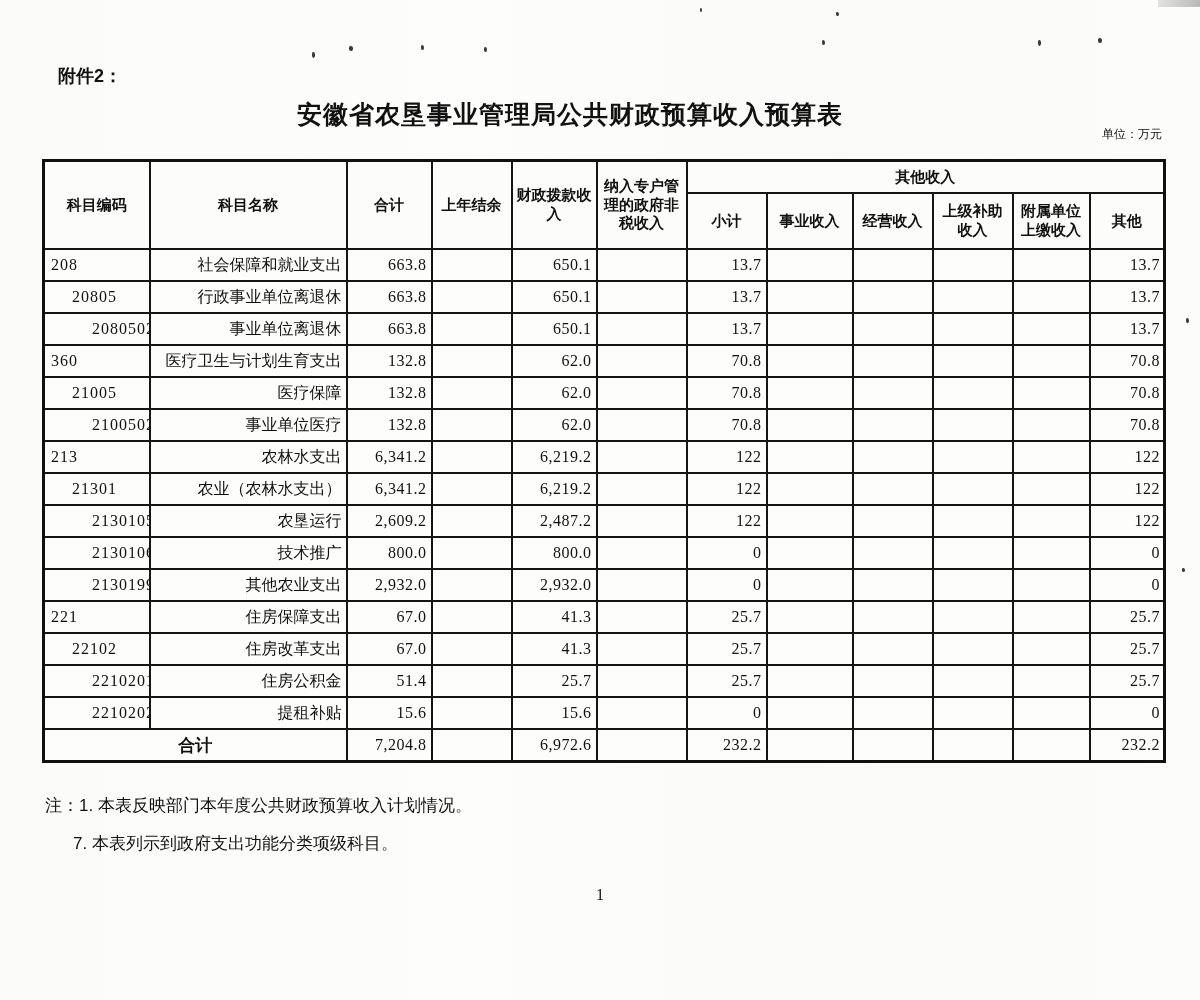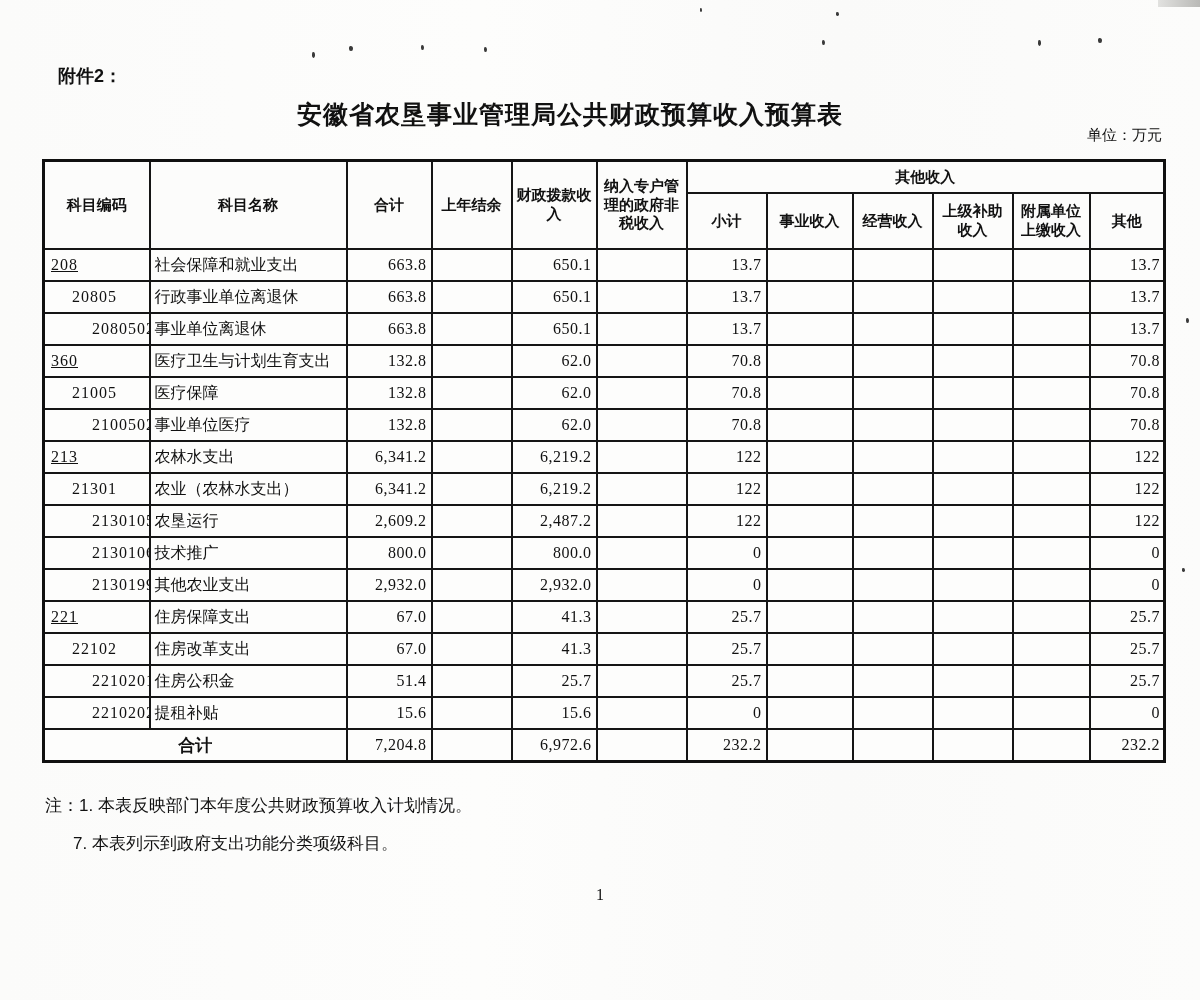--- a/index.html
+++ b/index.html
@@ -33,21 +33,21 @@
     text-align: center;
     font-size: 25px;
     font-weight: bold;
     letter-spacing: 1px;
     font-family: "Liberation Sans", "DejaVu Sans", sans-serif;
   }
   .unit {
     position: absolute;
     right: 38px;
     top: 126px;
-    font-size: 15px;
+    font-size: 12px;
     font-family: "Liberation Sans", "DejaVu Sans", sans-serif;
   }
   table.budget {
     position: absolute;
     left: 42px;
     top: 159px;
     width: 1121px;
     border-collapse: collapse;
     table-layout: fixed;
     font-family: "Liberation Serif", "DejaVu Serif", serif;
@@ -71,24 +71,24 @@
   }
   tr.group-row th { height: 30px; }
   tr.sub-row th { height: 54px; }
   table.budget tbody td {
     height: 30px;
     font-size: 16px;
     vertical-align: middle;
     background: #fdfdfc;
   }
   td.code { text-align: left; font-size: 15px; letter-spacing: 1px; }
-  td.code.indent-0 { padding-left: 6px; text-decoration: underline; }
+  td.code.indent-0 { padding-left: 6px; }
   td.code.indent-1 { padding-left: 27px; }
   td.code.indent-2 { padding-left: 47px; }
-  td.name { text-align: left; padding-left: 6px; font-family: Liberation Sans, sans-serif; font-size: 15.5px; }
+  td.name { text-align: right; padding-left: 6px; font-family: Liberation Sans, sans-serif; font-size: 15.5px; }
   td.num { text-align: right; padding-right: 6px; font-size: 16px; letter-spacing: 0.5px; }
   td.num.last { padding-right: 3px; }
   tr.total-row td { height: 27px; }
   tr.total-row td.total-label {
     text-align: center;
     font-size: 17px;
     font-weight: bold;
     font-family: "Liberation Sans", "DejaVu Sans", sans-serif;
   }
   .notes {

